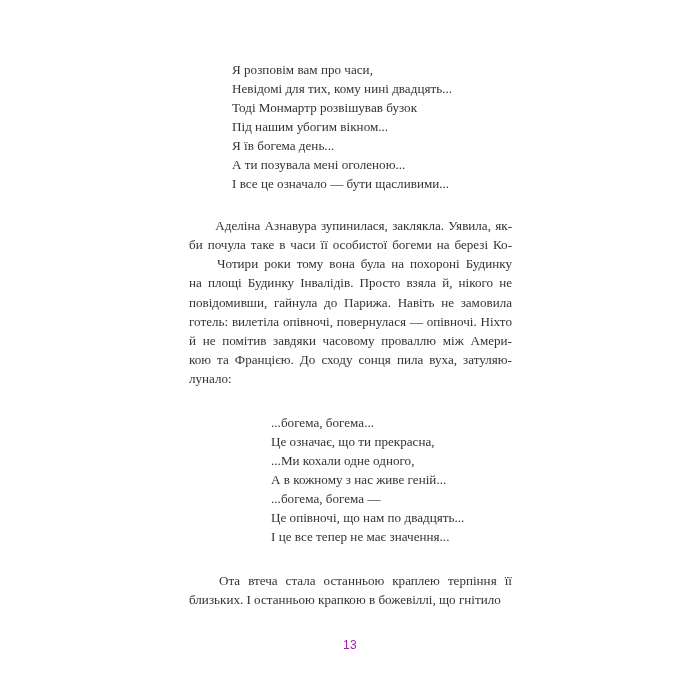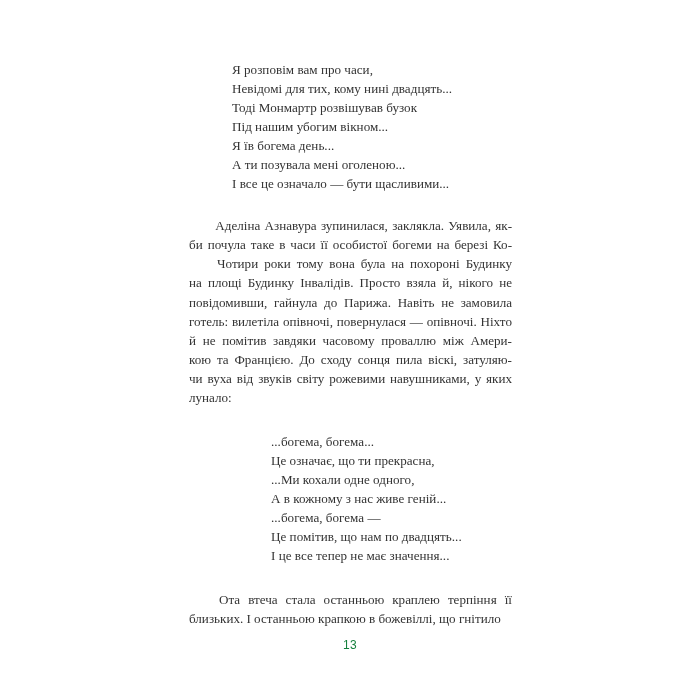--- a/index.html
+++ b/index.html
@@ -98,21 +98,21 @@
 
   
   .folio {
     position: absolute;
     top: 638px;
     left: 0;
     width: 700px;
     text-align: center;
     font-size: 12px;
     line-height: 14px;
-    color: #15803d;
+    color: #a21caf;
     font-family: "Liberation Sans", "DejaVu Sans", sans-serif;
     letter-spacing: 0.4px;
   }
 </style>
 </head>
 <body>
 
 <div class="page">
 
   <div class="text-column">
@@ -133,34 +133,33 @@
       <span class="ln justify"><span class="indent"></span><span class="w">Аделіна</span><span class="w">Азнавура</span><span class="w">зупинилася,</span><span class="w">заклякла.</span><span class="w">Уявила,</span><span class="w">як-</span></span>
       <span class="ln justify"><span class="w">би</span><span class="w">почула</span><span class="w">таке</span><span class="w">в</span><span class="w">часи</span><span class="w">її</span><span class="w">особистої</span><span class="w">богеми</span><span class="w">на</span><span class="w">березі</span><span class="w">Ко-</span></span>
     </p>
 
     <p class="para prebroken">
       <span class="ln justify"><span class="indent"></span><span class="w">Чотири</span><span class="w">роки</span><span class="w">тому</span><span class="w">вона</span><span class="w">була</span><span class="w">на</span><span class="w">похороні</span><span class="w">Будинку</span></span>
       <span class="ln justify"><span class="w">на</span><span class="w">площі</span><span class="w">Будинку</span><span class="w">Інвалідів.</span><span class="w">Просто</span><span class="w">взяла</span><span class="w">й,</span><span class="w">нікого</span><span class="w">не</span></span>
       <span class="ln justify"><span class="w">повідомивши,</span><span class="w">гайнула</span><span class="w">до</span><span class="w">Парижа.</span><span class="w">Навіть</span><span class="w">не</span><span class="w">замовила</span></span>
       <span class="ln justify"><span class="w">готель:</span><span class="w">вилетіла</span><span class="w">опівночі,</span><span class="w">повернулася</span><span class="w">—</span><span class="w">опівночі.</span><span class="w">Ніхто</span></span>
       <span class="ln justify"><span class="w">й</span><span class="w">не</span><span class="w">помітив</span><span class="w">завдяки</span><span class="w">часовому</span><span class="w">проваллю</span><span class="w">між</span><span class="w">Амери-</span></span>
-      <span class="ln justify"><span class="w">кою</span><span class="w">та</span><span class="w">Францією.</span><span class="w">До</span><span class="w">сходу</span><span class="w">сонця</span><span class="w">пила</span><span class="w">віскі,</span><span class="w">затуляю-</span></span>
-      <span class="ln justify"><span class="w">чи</span><span class="w">вуха</span><span class="w">від</span><span class="w">звуків</span><span class="w">світу</span><span class="w">рожевими</span><span class="w">навушниками,</span><span class="w">у</span><span class="w">яких</span></span>
+      <span class="ln justify"><span class="w">кою</span><span class="w">та</span><span class="w">Францією.</span><span class="w">До</span><span class="w">сходу</span><span class="w">сонця</span><span class="w">пила</span><span class="w">вуха,</span><span class="w">затуляю-</span></span>
       <span class="ln last"><span class="w">лунало:</span></span>
     </p>
 
     <div class="gap-prose-to-verse"></div>
 
     <div class="verse verse-2">
       <span class="line">...богема, богема...</span>
       <span class="line">Це означає, що ти прекрасна,</span>
       <span class="line">...Ми кохали одне одного,</span>
       <span class="line">А в кожному з нас живе геній...</span>
       <span class="line">...богема, богема —</span>
-      <span class="line">Це помітив, що нам по двадцять...</span>
+      <span class="line">Це опівночі, що нам по двадцять...</span>
       <span class="line">І це все тепер не має значення...</span>
     </div>
 
     <div class="gap-verse-to-prose-2"></div>
 
     <p class="para prebroken">
       <span class="ln justify"><span class="indent"></span><span class="w">Ота</span><span class="w">втеча</span><span class="w">стала</span><span class="w">останньою</span><span class="w">краплею</span><span class="w">терпіння</span><span class="w">її</span></span>
       <span class="ln last"><span class="w">близьких. І останньою крапкою в божевіллі, що гнітило</span></span>
     </p>
 

